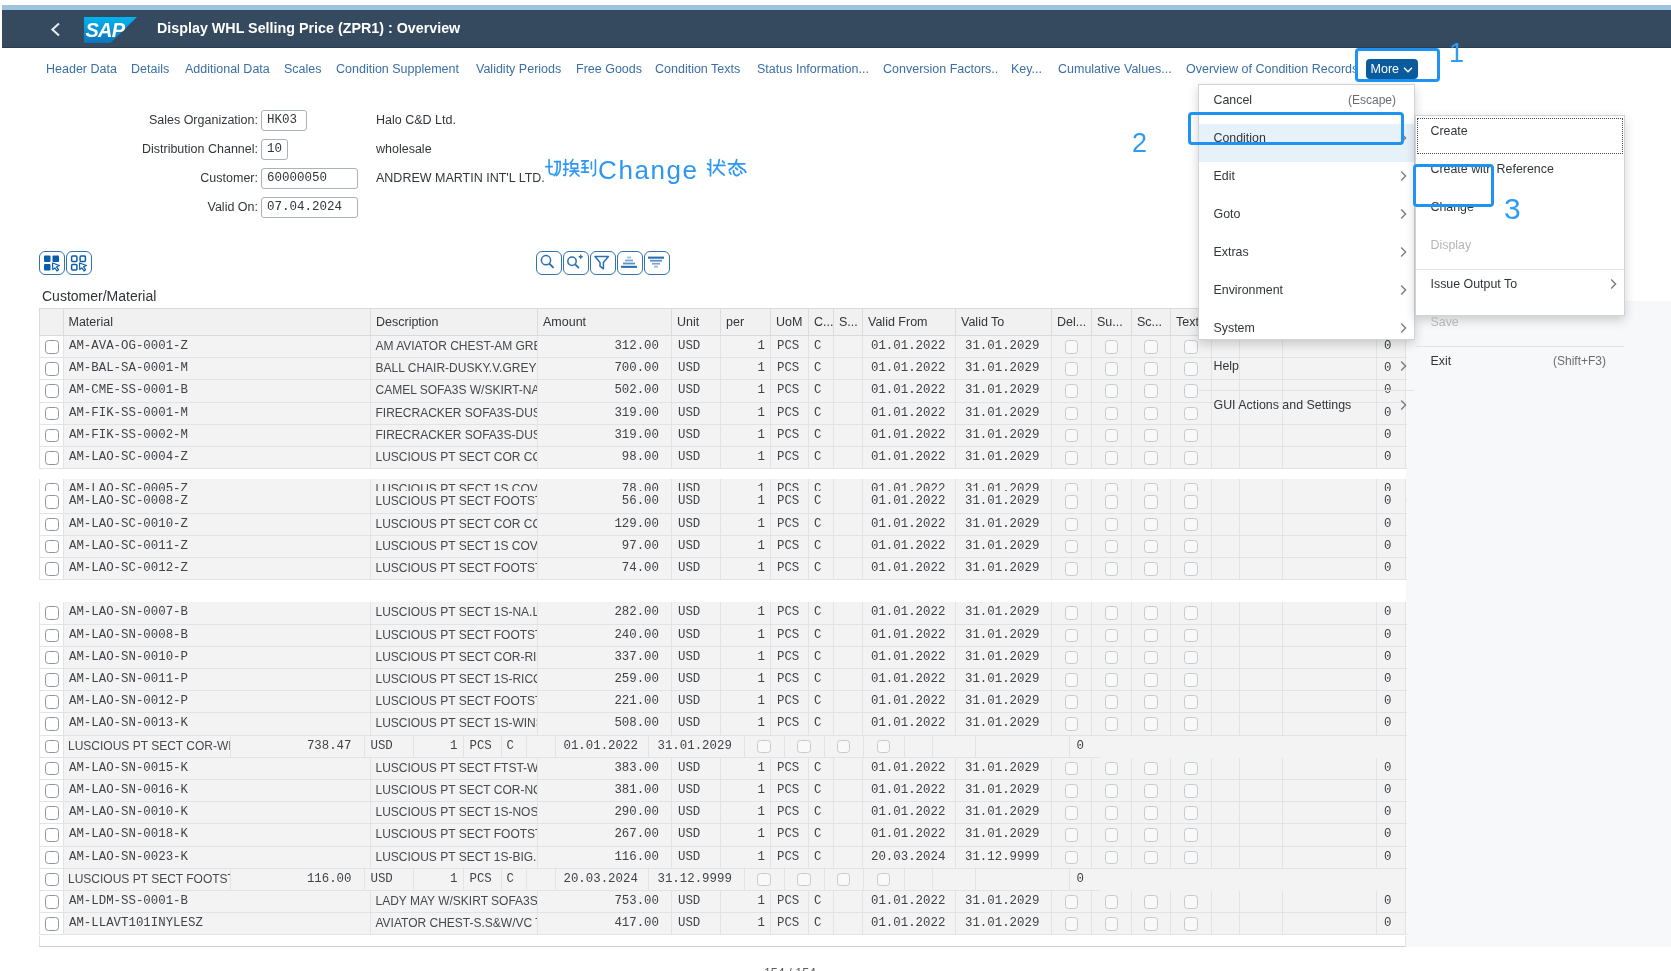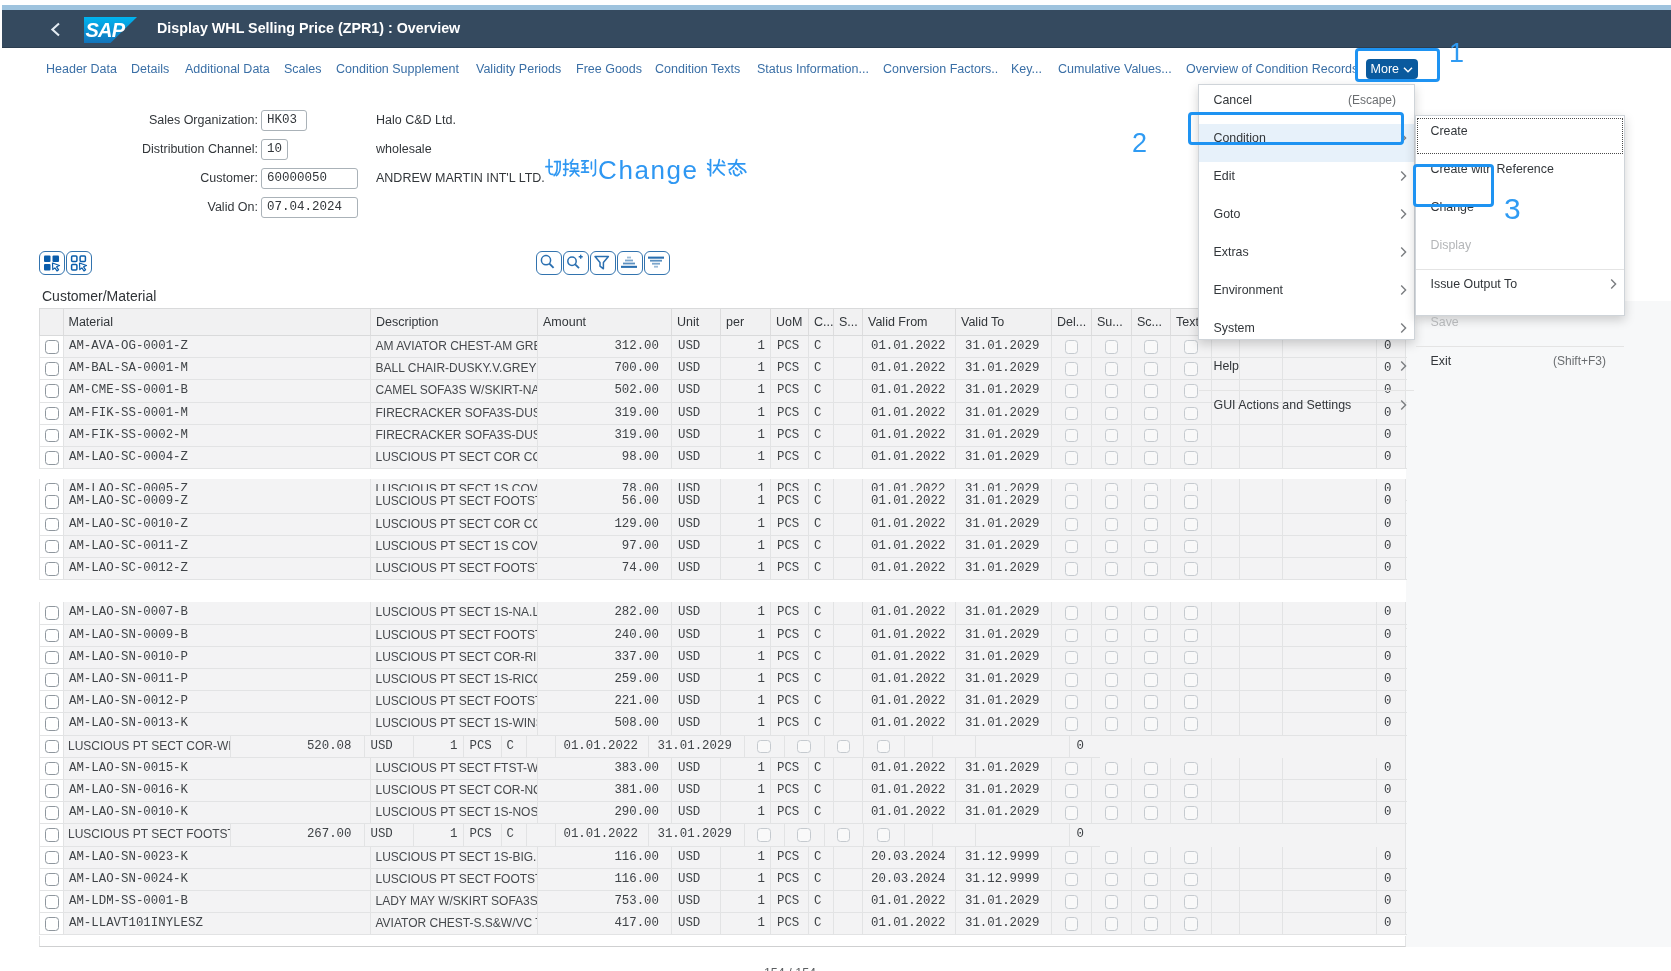--- a/index.html
+++ b/index.html
@@ -336,21 +336,21 @@
     <span style="width:40px;text-align:center"><span class="cbf"></span></span>
     <span style="width:39px;text-align:center"><span class="cbf"></span></span>
     <span style="width:41px;text-align:center"><span class="cbf"></span></span>
     <span style="width:28px"></span>
     <span style="width:43px"></span>
     <span style="width:94px"></span>
     <span style="width:30px;text-align:right;padding-right:15.5px;border-right:none">0</span>
   </div>
 <div class="trow" style="top:491.4px">
     <span class="sel" style="width:23.5px"><span class="cb"></span></span>
-    <span style="width:307.5px;padding-left:5.5px">AM-LAO-SC-0009-Z</span>
+    <span style="width:307.5px;padding-left:5.5px">AM-LAO-SC-0008-Z</span>
     <span class="ds" style="width:167px;padding-left:4.5px">LUSCIOUS PT SECT FOOTST</span>
     <span style="width:134px;text-align:right;padding-right:12px">56.00</span>
     <span style="width:49px;padding-left:6px">USD</span>
     <span style="width:50px;text-align:right;padding-right:5px">1</span>
     <span style="width:38px;padding-left:6px">PCS</span>
     <span style="width:25px;padding-left:5px">C</span>
     <span style="width:29px"></span>
     <span style="width:93px;padding-left:8px">01.01.2022</span>
     <span style="width:96px;padding-left:9px">31.01.2029</span>
     <span style="width:40px;text-align:center"><span class="cbf"></span></span>
@@ -462,21 +462,21 @@
     <span style="width:40px;text-align:center"><span class="cbf"></span></span>
     <span style="width:39px;text-align:center"><span class="cbf"></span></span>
     <span style="width:41px;text-align:center"><span class="cbf"></span></span>
     <span style="width:28px"></span>
     <span style="width:43px"></span>
     <span style="width:94px"></span>
     <span style="width:30px;text-align:right;padding-right:15.5px;border-right:none">0</span>
   </div>
 <div class="trow" style="top:624.5999999999999px">
     <span class="sel" style="width:23.5px"><span class="cb"></span></span>
-    <span style="width:307.5px;padding-left:5.5px">AM-LAO-SN-0009-B</span>
+    <span style="width:307.5px;padding-left:5.5px">AM-LAO-SN-0008-B</span>
     <span class="ds" style="width:167px;padding-left:4.5px">LUSCIOUS PT SECT FOOTST</span>
     <span style="width:134px;text-align:right;padding-right:12px">240.00</span>
     <span style="width:49px;padding-left:6px">USD</span>
     <span style="width:50px;text-align:right;padding-right:5px">1</span>
     <span style="width:38px;padding-left:6px">PCS</span>
     <span style="width:25px;padding-left:5px">C</span>
     <span style="width:29px"></span>
     <span style="width:93px;padding-left:8px">01.01.2022</span>
     <span style="width:96px;padding-left:9px">31.01.2029</span>
     <span style="width:40px;text-align:center"><span class="cbf"></span></span>
@@ -568,21 +568,21 @@
     <span style="width:39px;text-align:center"><span class="cbf"></span></span>
     <span style="width:41px;text-align:center"><span class="cbf"></span></span>
     <span style="width:28px"></span>
     <span style="width:43px"></span>
     <span style="width:94px"></span>
     <span style="width:30px;text-align:right;padding-right:15.5px;border-right:none">0</span>
   </div>
 <div class="trow" style="top:735.5999999999999px">
     <span class="sel" style="width:23.5px"><span class="cb"></span></span>
     <span class="ds" style="width:167px;padding-left:4.5px">LUSCIOUS PT SECT COR-WI</span>
-    <span style="width:134px;text-align:right;padding-right:12px">520.08</span>
+    <span style="width:134px;text-align:right;padding-right:12px">738.47</span>
     <span style="width:49px;padding-left:6px">USD</span>
     <span style="width:50px;text-align:right;padding-right:5px">1</span>
     <span style="width:38px;padding-left:6px">PCS</span>
     <span style="width:25px;padding-left:5px">C</span>
     <span style="width:29px"></span>
     <span style="width:93px;padding-left:8px">01.01.2022</span>
     <span style="width:96px;padding-left:9px">31.01.2029</span>
     <span style="width:40px;text-align:center"><span class="cbf"></span></span>
     <span style="width:40px;text-align:center"><span class="cbf"></span></span>
     <span style="width:39px;text-align:center"><span class="cbf"></span></span>
@@ -650,20 +650,21 @@
     <span style="width:40px;text-align:center"><span class="cbf"></span></span>
     <span style="width:39px;text-align:center"><span class="cbf"></span></span>
     <span style="width:41px;text-align:center"><span class="cbf"></span></span>
     <span style="width:28px"></span>
     <span style="width:43px"></span>
     <span style="width:94px"></span>
     <span style="width:30px;text-align:right;padding-right:15.5px;border-right:none">0</span>
   </div>
 <div class="trow" style="top:824.4px">
     <span class="sel" style="width:23.5px"><span class="cb"></span></span>
+    <span style="width:307.5px;padding-left:5.5px">AM-LAO-SN-0018-K</span>
     <span class="ds" style="width:167px;padding-left:4.5px">LUSCIOUS PT SECT FOOTST</span>
     <span style="width:134px;text-align:right;padding-right:12px">267.00</span>
     <span style="width:49px;padding-left:6px">USD</span>
     <span style="width:50px;text-align:right;padding-right:5px">1</span>
     <span style="width:38px;padding-left:6px">PCS</span>
     <span style="width:25px;padding-left:5px">C</span>
     <span style="width:29px"></span>
     <span style="width:93px;padding-left:8px">01.01.2022</span>
     <span style="width:96px;padding-left:9px">31.01.2029</span>
     <span style="width:40px;text-align:center"><span class="cbf"></span></span>
@@ -691,21 +692,20 @@
     <span style="width:40px;text-align:center"><span class="cbf"></span></span>
     <span style="width:39px;text-align:center"><span class="cbf"></span></span>
     <span style="width:41px;text-align:center"><span class="cbf"></span></span>
     <span style="width:28px"></span>
     <span style="width:43px"></span>
     <span style="width:94px"></span>
     <span style="width:30px;text-align:right;padding-right:15.5px;border-right:none">0</span>
   </div>
 <div class="trow" style="top:868.8px">
     <span class="sel" style="width:23.5px"><span class="cb"></span></span>
-    <span style="width:307.5px;padding-left:5.5px">AM-LAO-SN-0024-K</span>
     <span class="ds" style="width:167px;padding-left:4.5px">LUSCIOUS PT SECT FOOTST</span>
     <span style="width:134px;text-align:right;padding-right:12px">116.00</span>
     <span style="width:49px;padding-left:6px">USD</span>
     <span style="width:50px;text-align:right;padding-right:5px">1</span>
     <span style="width:38px;padding-left:6px">PCS</span>
     <span style="width:25px;padding-left:5px">C</span>
     <span style="width:29px"></span>
     <span style="width:93px;padding-left:8px">20.03.2024</span>
     <span style="width:96px;padding-left:9px">31.12.9999</span>
     <span style="width:40px;text-align:center"><span class="cbf"></span></span>

